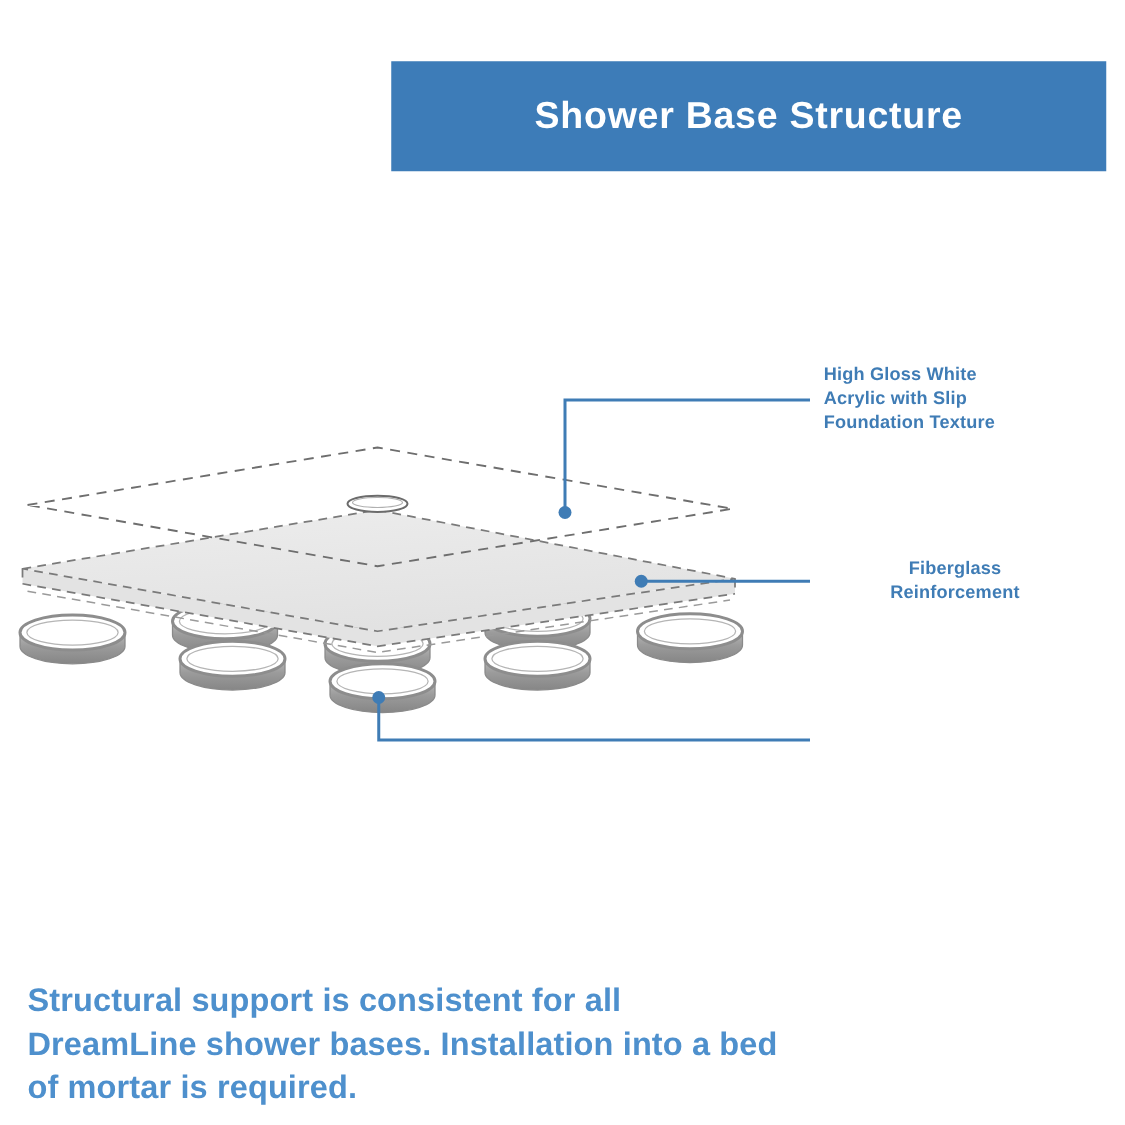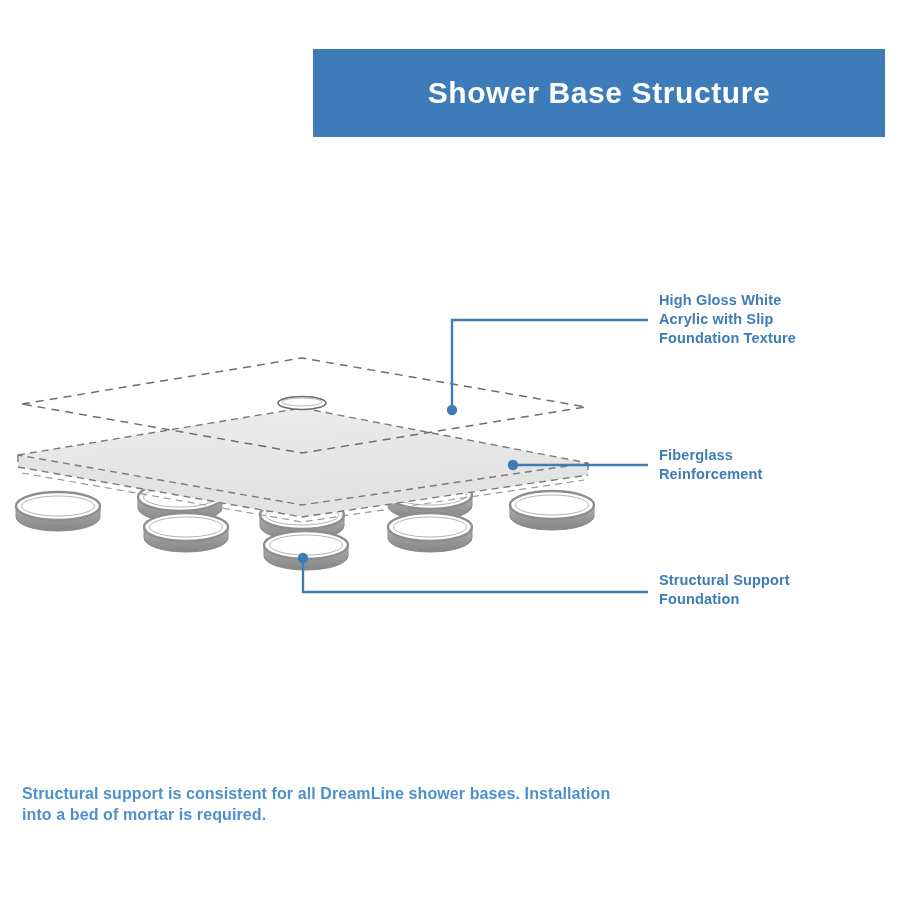--- a/index.html
+++ b/index.html
@@ -56,31 +56,31 @@
     position: absolute;
     color: #3f7cb5;
     font-size: 14.5px;
     font-weight: bold;
     line-height: 1.32;
     letter-spacing: 0.15px;
     font-family: "Liberation Sans", sans-serif;
     white-space: pre-line;
   }
   #callout-acrylic { left: 659px; top: 291px; width: 210px; }
-  #callout-fiberglass { left: 659px; top: 446px; width: 210px; }
+  #callout-fiberglass { left: 659px; top: 446px; width: 210px; text-align: center; }
   #callout-support { left: 659px; top: 571px; width: 220px; }
 
   
   .caption {
     position: absolute;
     left: 22px;
     top: 783px;
     width: 600px;
     color: #4e90cd;
-    font-size: 16px;
+    font-size: 26px;
     font-weight: bold;
     line-height: 1.33;
     letter-spacing: 0.1px;
     font-family: "Liberation Sans", sans-serif;
   }
 </style>
 </head>
 <body>
 
 <div id="page">
@@ -180,18 +180,16 @@
     </g>
   </svg>
 
   <div class="callout" id="callout-acrylic">High Gloss White
 Acrylic with Slip
 Foundation Texture</div>
 
   <div class="callout" id="callout-fiberglass">Fiberglass
 Reinforcement</div>
 
-  <div class="callout" id="callout-support">Structural Support
-Foundation</div>
 
   <div class="caption">Structural support is consistent for all DreamLine shower bases. Installation into a bed of mortar is required.</div>
 
 </div>
 
 </body></html>

